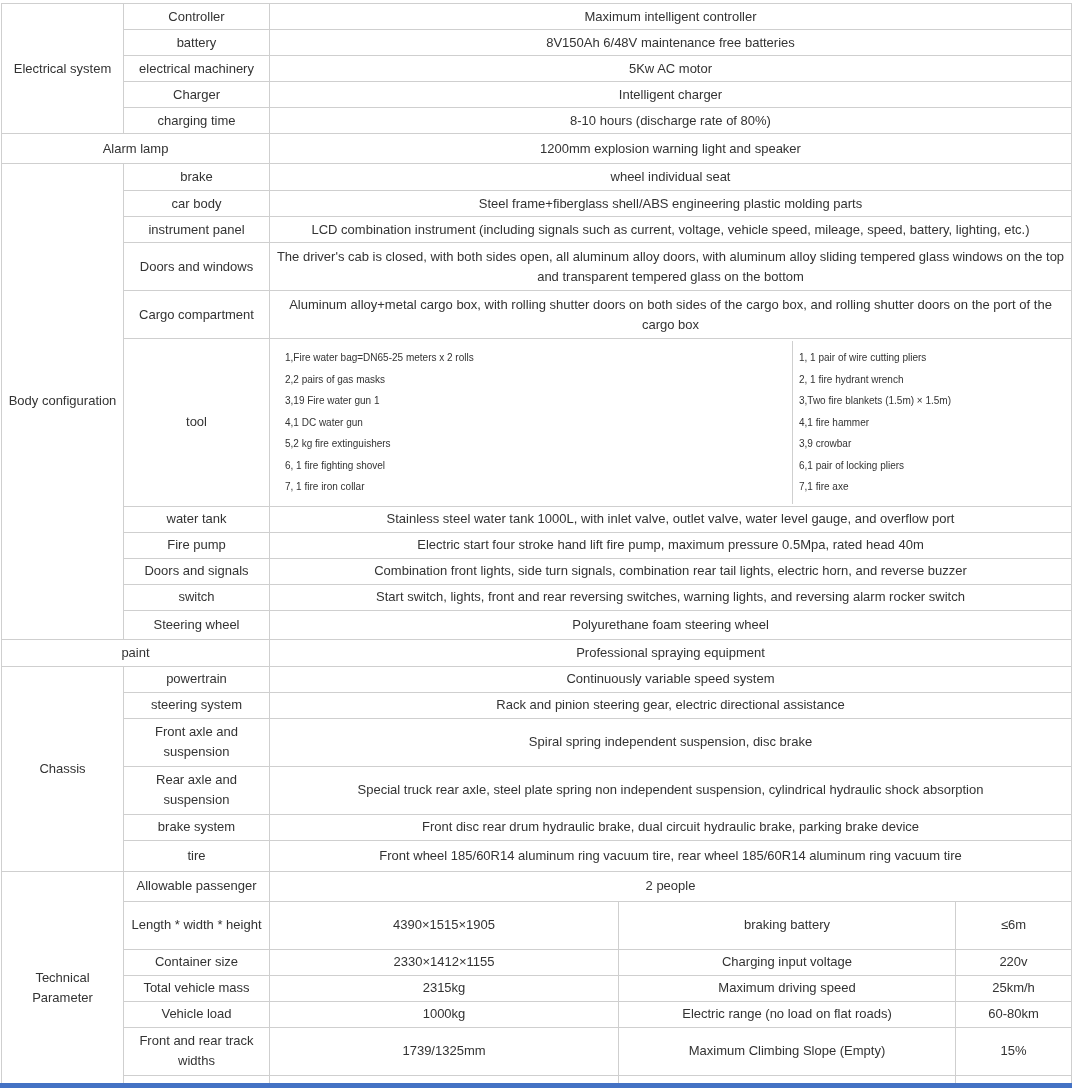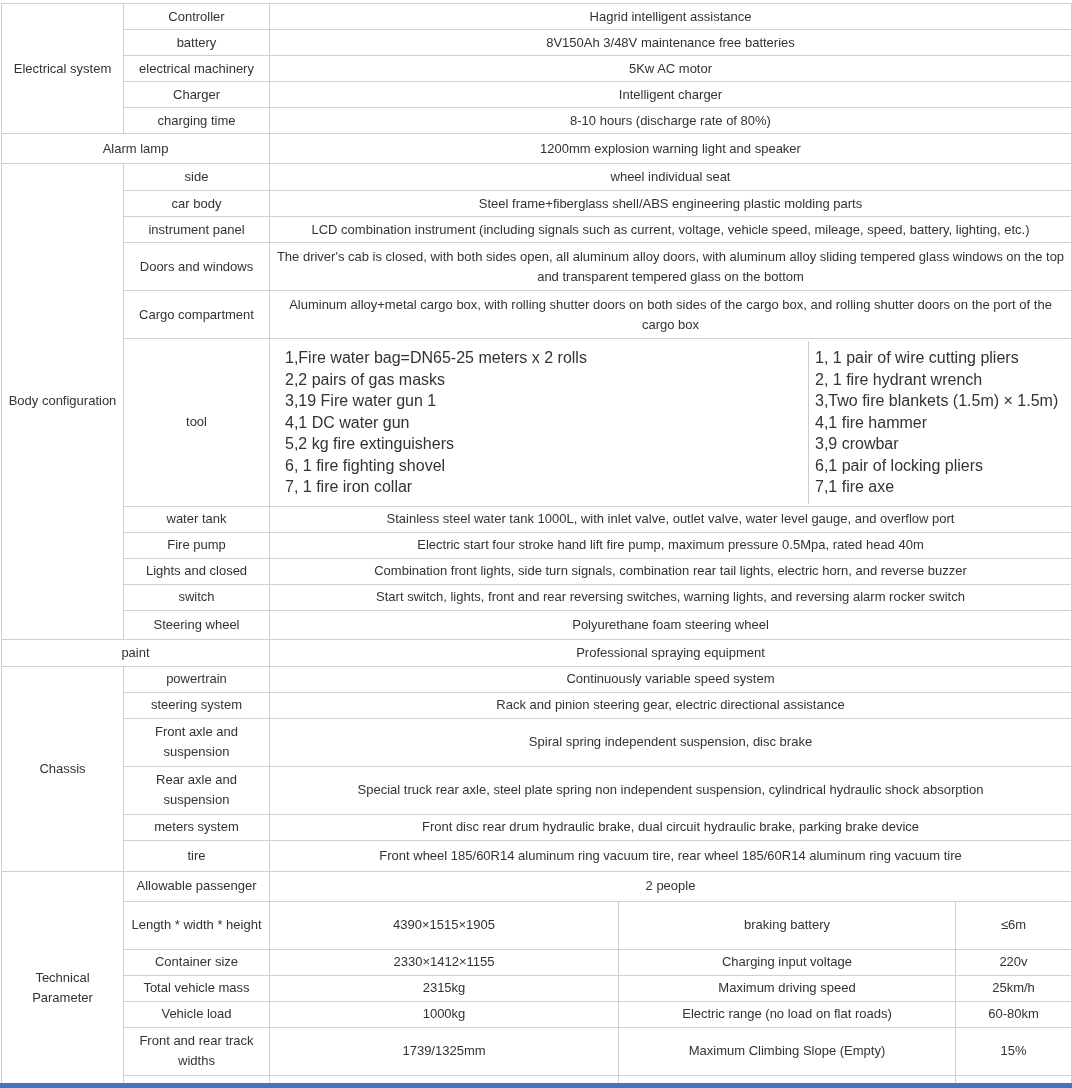--- a/index.html
+++ b/index.html
@@ -18,22 +18,22 @@
     text-align:center;vertical-align:middle;
     padding:2px 5px;
     overflow:hidden;
   }
   tr.h26{height:26px}tr.h27{height:27px}tr.h29{height:29px}tr.h30{height:30px}
   tr.h31{height:31px}tr.h47{height:48px}tr.h48{height:48px}tr.h151{height:151px}
   td.toolcell{padding:0;}
   .toolwrap{display:flex;align-items:stretch;width:100%;height:100%;}
   .toolcol{box-sizing:border-box;padding:6px 4px 6px 10px;text-align:left;}
   .toolcol.left{width:517px;flex:0 0 517px;}
-  .toolcol.right{flex:1 1 auto;border-left:1px solid #cfcfcf;padding-left:6px;margin-left:16px;}
-  .toolcol div{font-size:16px;line-height:21.5px;white-space:nowrap;}
+  .toolcol.right{flex:1 1 auto;border-left:1px solid #cfcfcf;padding-left:6px;}
+  .toolcol div{font-size:10px;line-height:21.5px;white-space:nowrap;}
   td.leftalign{text-align:left;}
   .bottom-bar{
     position:absolute;left:0;bottom:0;width:100%;height:5px;
     background:#4472c4;
   }
 </style>
 </head>
 <body>
 
 <table class="spec">
@@ -42,25 +42,25 @@
       <col style="width:146px">
       <col style="width:349px">
       <col style="width:337px">
       <col style="width:116px">
   </colgroup>
 
   <tbody>
       <tr class="h26">
     <td rowspan="5">Electrical system</td>
     <td>Controller</td>
-    <td colspan="3">Hagrid intelligent assistance</td>
+    <td colspan="3">Maximum intelligent controller</td>
   </tr>
   <tr class="h26">
     <td>battery</td>
-    <td colspan="3">8V150Ah 3/48V maintenance free batteries</td>
+    <td colspan="3">8V150Ah 6/48V maintenance free batteries</td>
   </tr>
   <tr class="h26">
     <td>electrical machinery</td>
     <td colspan="3">5Kw AC motor</td>
   </tr>
   <tr class="h26">
     <td>Charger</td>
     <td colspan="3">Intelligent charger</td>
   </tr>
   <tr class="h26">
@@ -68,21 +68,21 @@
     <td colspan="3">8-10 hours (discharge rate of 80%)</td>
   </tr>
 
   <tr class="h30">
     <td colspan="2">Alarm lamp</td>
     <td colspan="3">1200mm explosion warning light and speaker</td>
   </tr>
 
   <tr class="h27">
     <td rowspan="11">Body configuration</td>
-    <td>side</td>
+    <td>brake</td>
     <td colspan="3">wheel individual seat</td>
   </tr>
   <tr class="h26">
     <td>car body</td>
     <td colspan="3">Steel frame+fiberglass shell/ABS engineering plastic molding parts</td>
   </tr>
   <tr class="h26">
     <td>instrument panel</td>
     <td colspan="3">LCD combination instrument (including signals such as current, voltage, vehicle speed, mileage, speed, battery, lighting, etc.)</td>
   </tr>
@@ -121,21 +121,21 @@
   </tr>
   <tr class="h26">
     <td>water tank</td>
     <td colspan="3">Stainless steel water tank 1000L, with inlet valve, outlet valve, water level gauge, and overflow port</td>
   </tr>
   <tr class="h26">
     <td>Fire pump</td>
     <td colspan="3">Electric start four stroke hand lift fire pump, maximum pressure 0.5Mpa, rated head 40m</td>
   </tr>
   <tr class="h26">
-    <td>Lights and closed</td>
+    <td>Doors and signals</td>
     <td colspan="3">Combination front lights, side turn signals, combination rear tail lights, electric horn, and reverse buzzer</td>
   </tr>
   <tr class="h26">
     <td>switch</td>
     <td colspan="3">Start switch, lights, front and rear reversing switches, warning lights, and reversing alarm rocker switch</td>
   </tr>
   <tr class="h29">
     <td>Steering wheel</td>
     <td colspan="3">Polyurethane foam steering wheel</td>
   </tr>
@@ -156,21 +156,21 @@
   </tr>
   <tr class="h47">
     <td>Front axle and suspension</td>
     <td colspan="3">Spiral spring independent suspension, disc brake</td>
   </tr>
   <tr class="h47">
     <td>Rear axle and suspension</td>
     <td colspan="3">Special truck rear axle, steel plate spring non independent suspension, cylindrical hydraulic shock absorption</td>
   </tr>
   <tr class="h26">
-    <td>meters system</td>
+    <td>brake system</td>
     <td colspan="3">Front disc rear drum hydraulic brake, dual circuit hydraulic brake, parking brake device</td>
   </tr>
   <tr class="h31">
     <td>tire</td>
     <td colspan="3">Front wheel 185/60R14 aluminum ring vacuum tire, rear wheel 185/60R14 aluminum ring vacuum tire</td>
   </tr>
 
   <tr class="h30">
     <td rowspan="7">Technical Parameter</td>
     <td>Allowable passenger</td>

